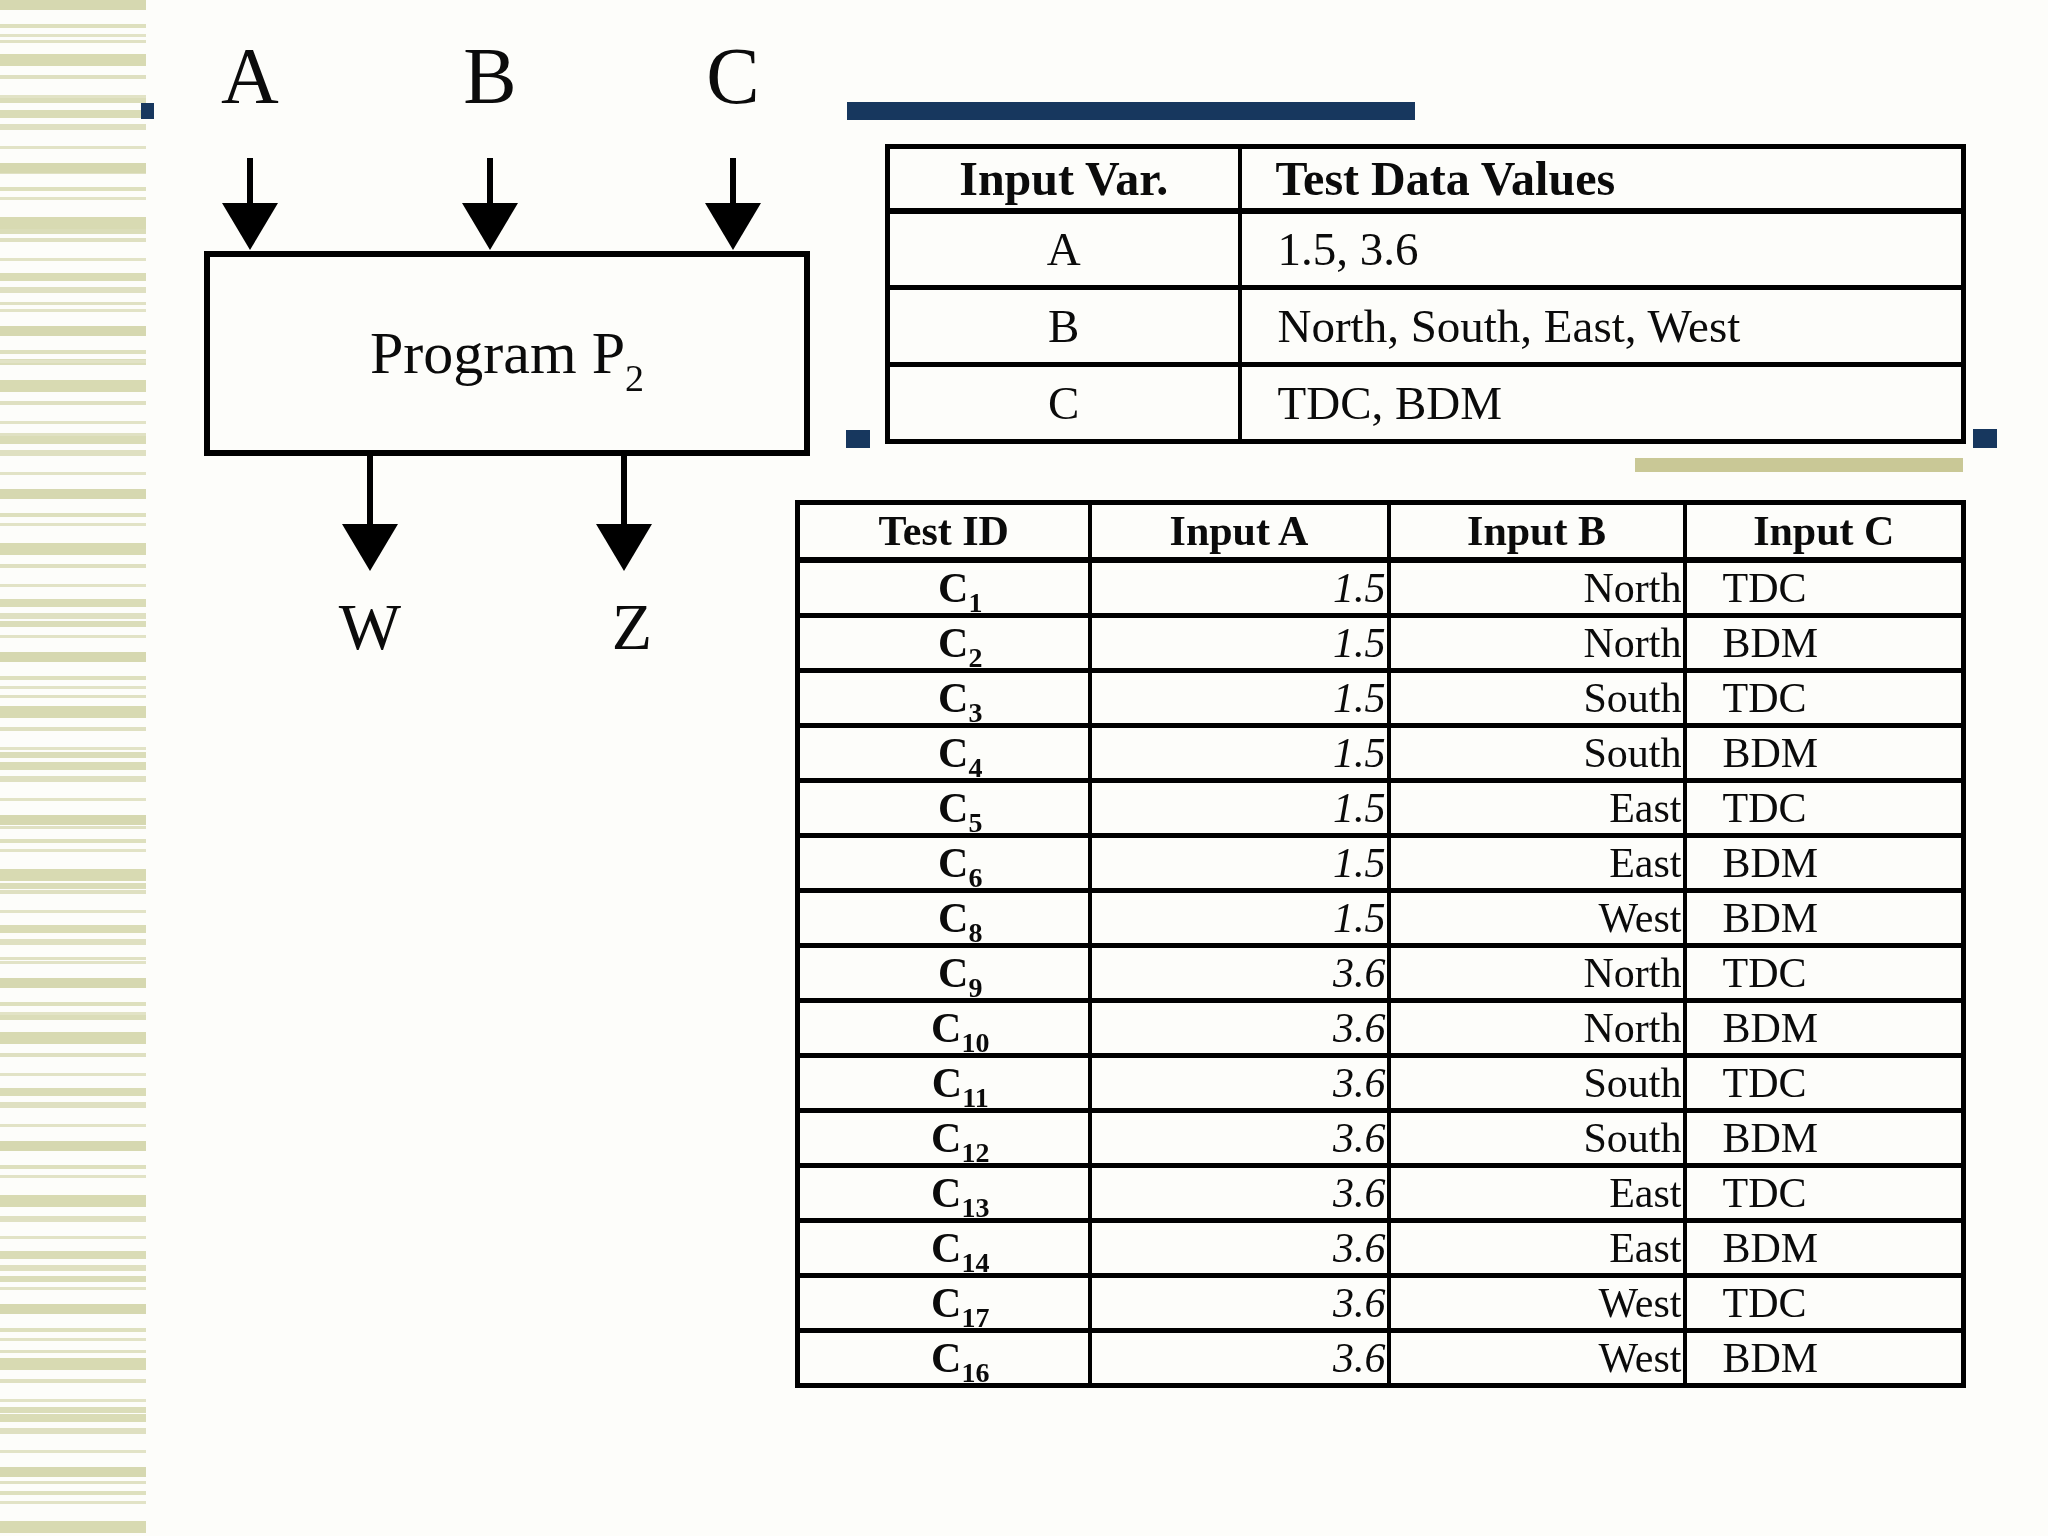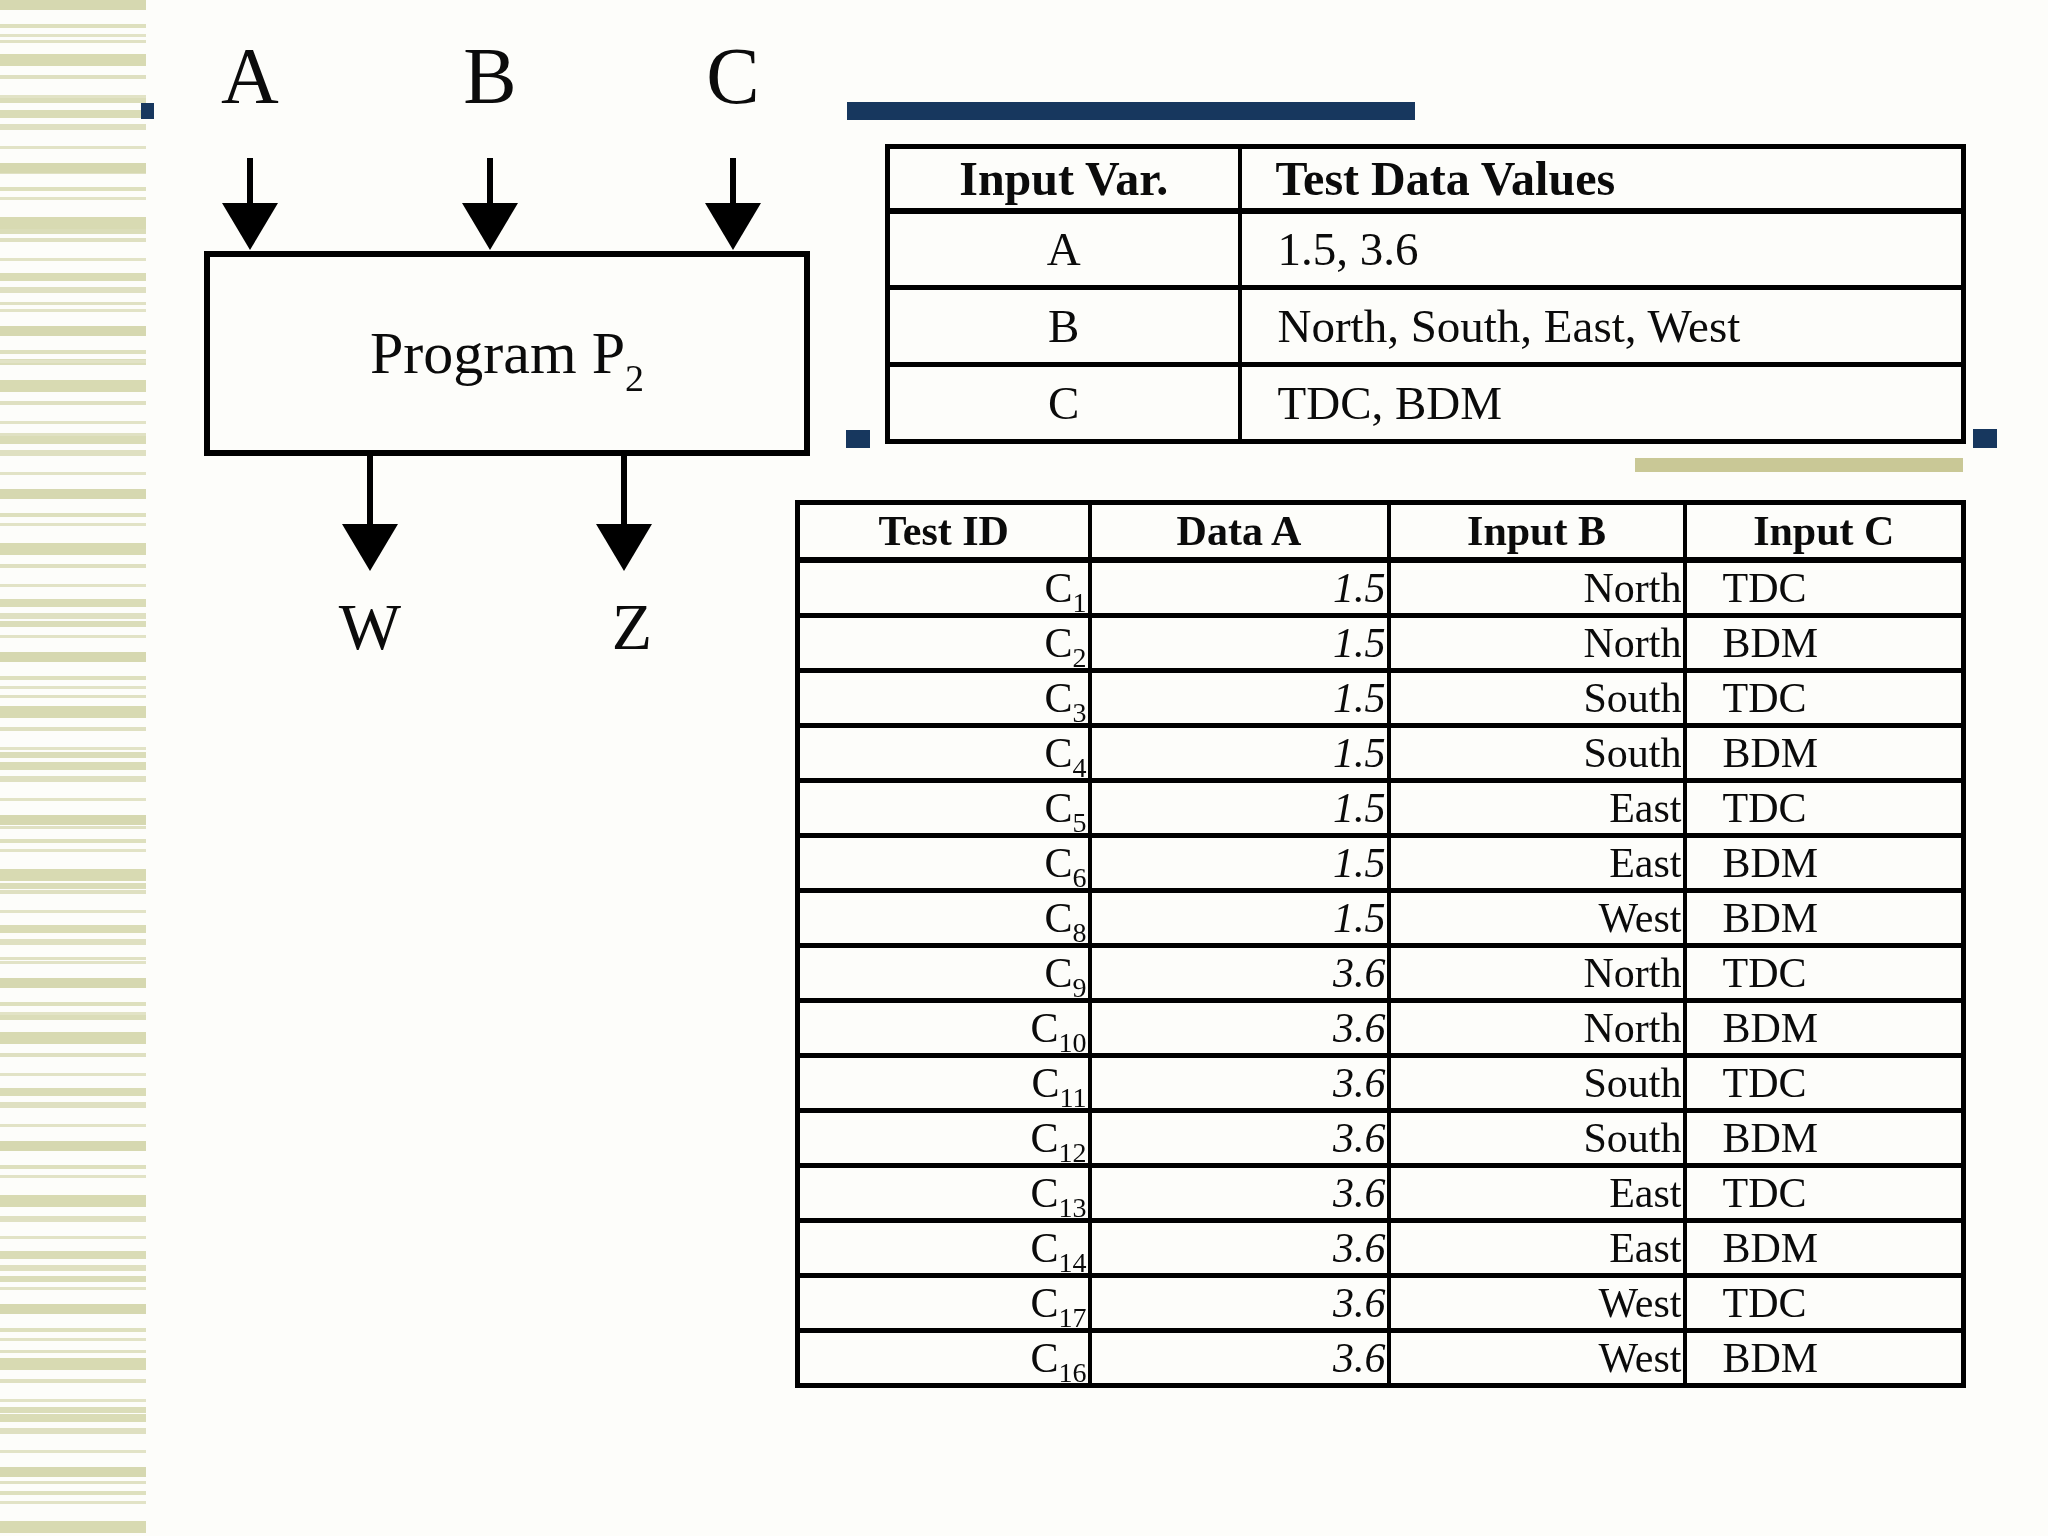--- a/index.html
+++ b/index.html
@@ -91,21 +91,21 @@
   .it-var{text-align:center;}
   .it-vals{text-align:left;padding-left:36px;}
 
   
   .test-table{position:absolute;left:795px;top:500px;width:1171px;border:5px solid #000;}
   .test-table th{font-size:42px;text-align:center;border-bottom-width:6px;}
   .test-table td{font-size:42px;border-top-width:5px;vertical-align:middle;}
   .test-table thead tr{height:57px;}
   .test-table tbody tr{height:55px;}
   .col-tid{width:292px;}.col-ta{width:299px;}.col-tb{width:296px;}
-  .tt-id{text-align:right;padding-left:34px;}
+  .tt-id{text-align:center;padding-left:34px;font-weight:bold;}
   .tt-id sub{font-size:28px;line-height:0;vertical-align:-10px;}
   .tt-a{text-align:right;font-style:italic;}
   .tt-b{text-align:right;padding-left:20px;}
   .tt-c{text-align:left;padding-left:36px;}
 </style>
 </head>
 <body>
 
 <div id="slide">
 
@@ -171,21 +171,21 @@
   <table class="test-table">
     <colgroup>
         <col class="col-tid">
         <col class="col-ta">
         <col class="col-tb">
         <col>
       </colgroup>
     <thead>
       <tr>
         <th>Test ID</th>
-        <th>Data A</th>
+        <th>Input A</th>
         <th>Input B</th>
         <th>Input C</th>
       </tr>
     </thead>
     <tbody>
         <tr>
           <td class="tt-id"><span>C</span><sub>1</sub></td>
           <td class="tt-a">1.5</td>
           <td class="tt-b">North</td>
           <td class="tt-c">TDC</td>

